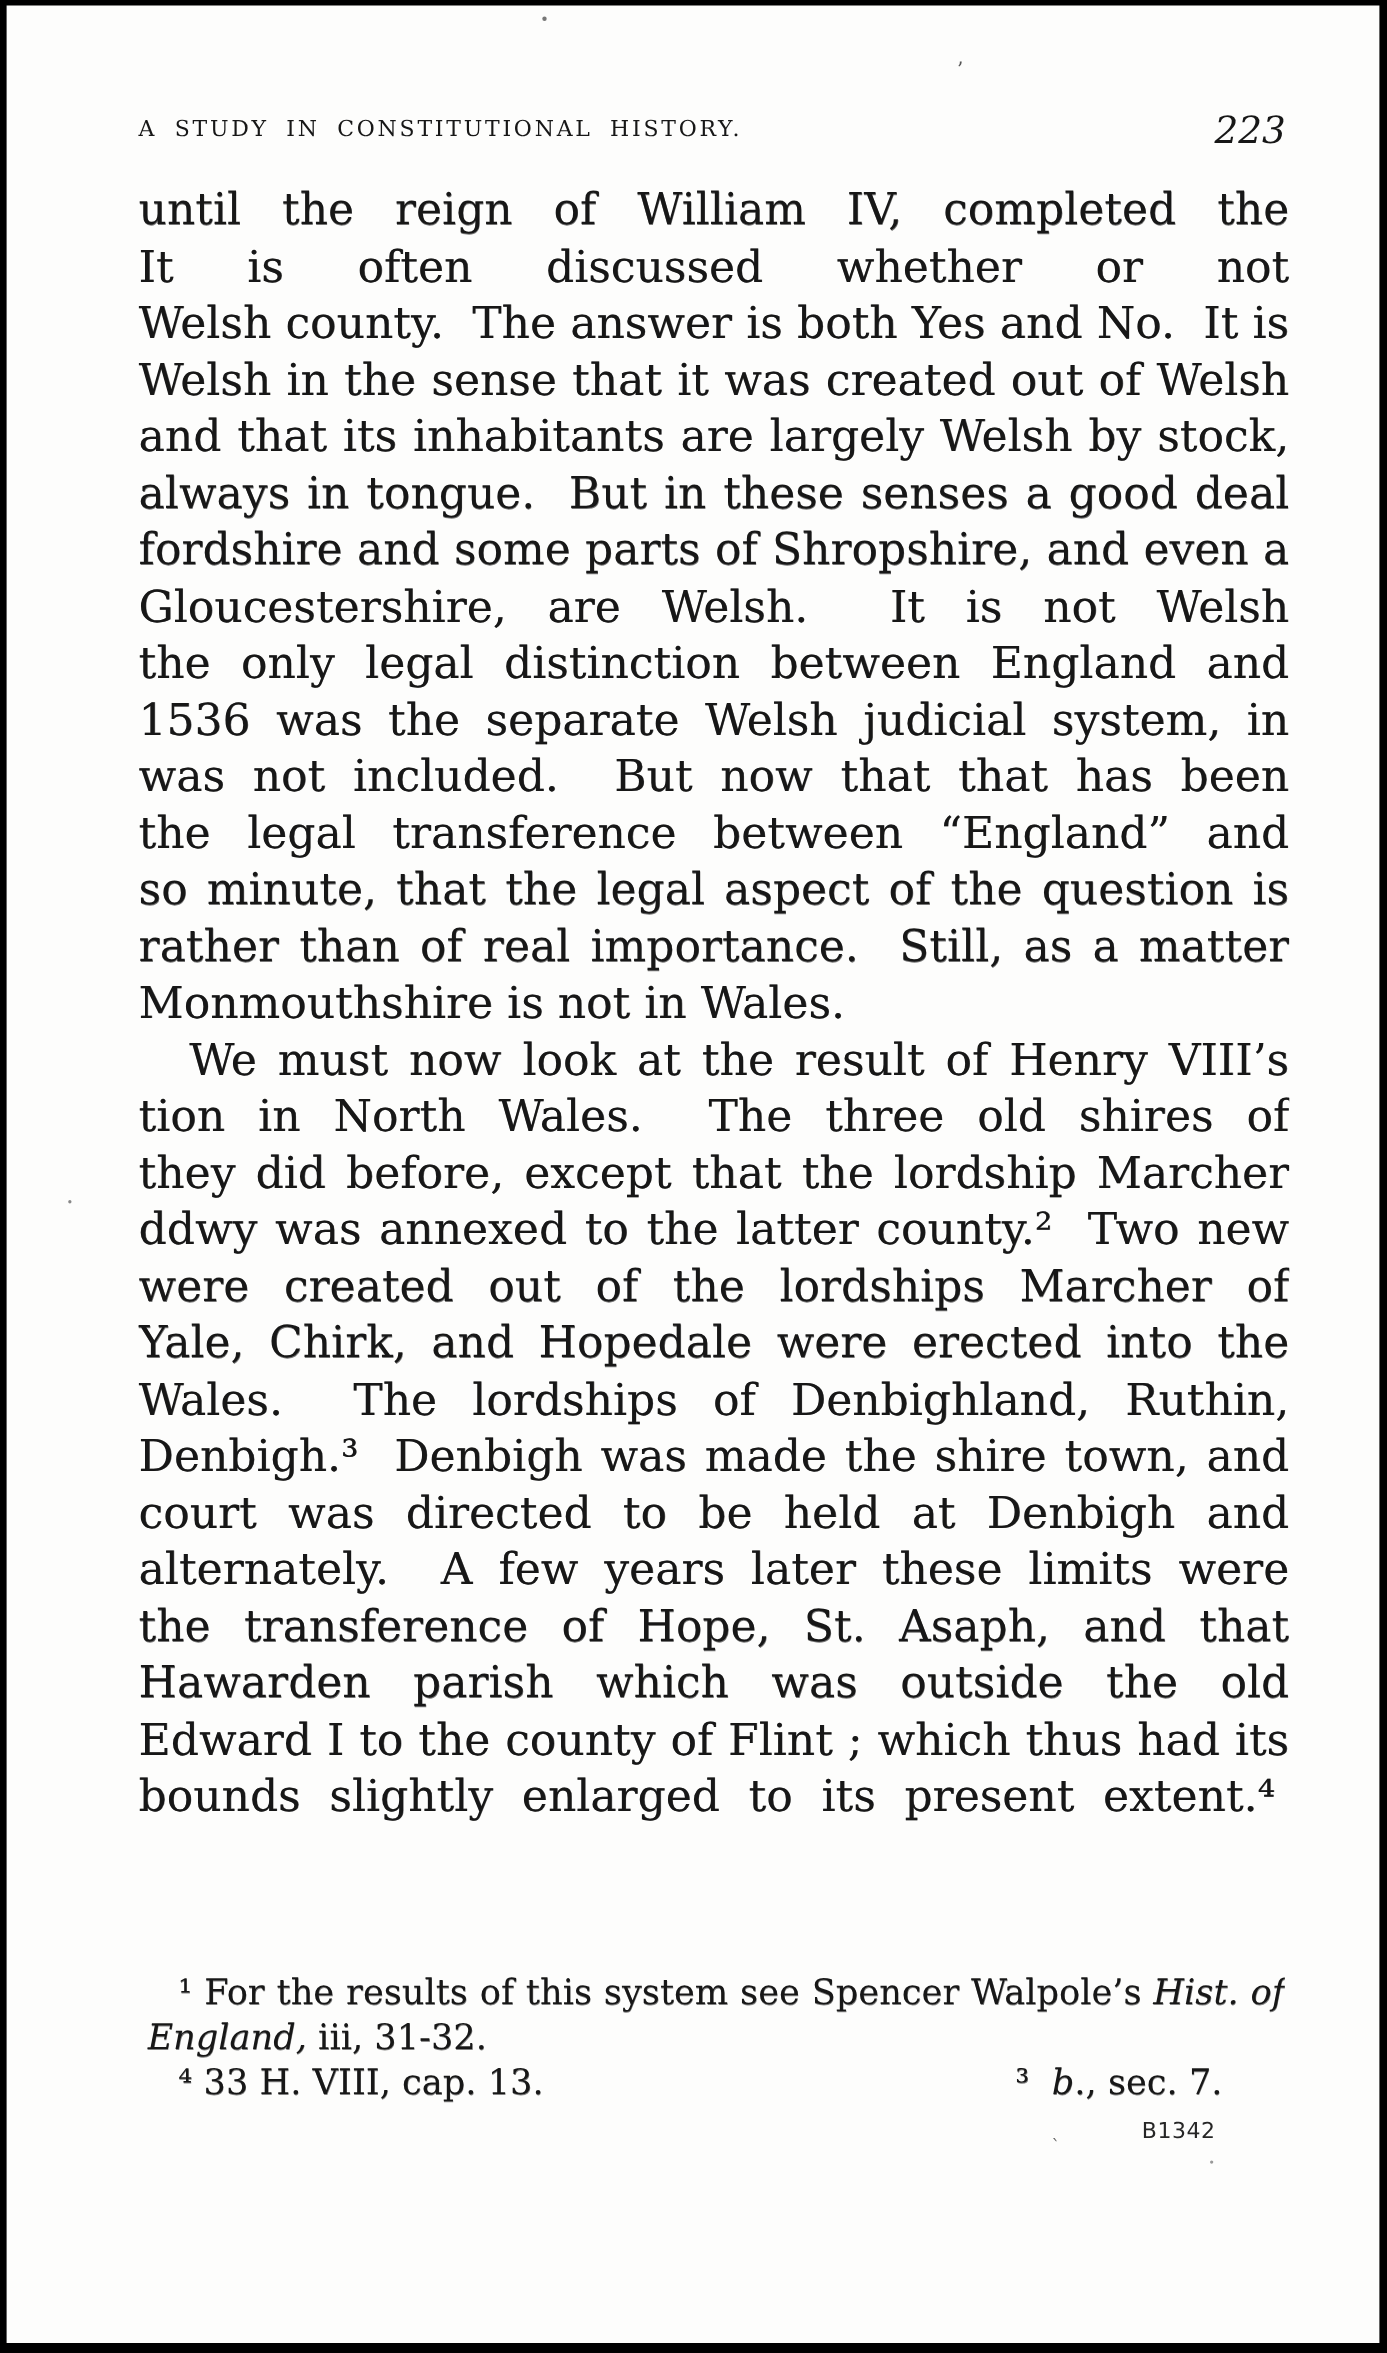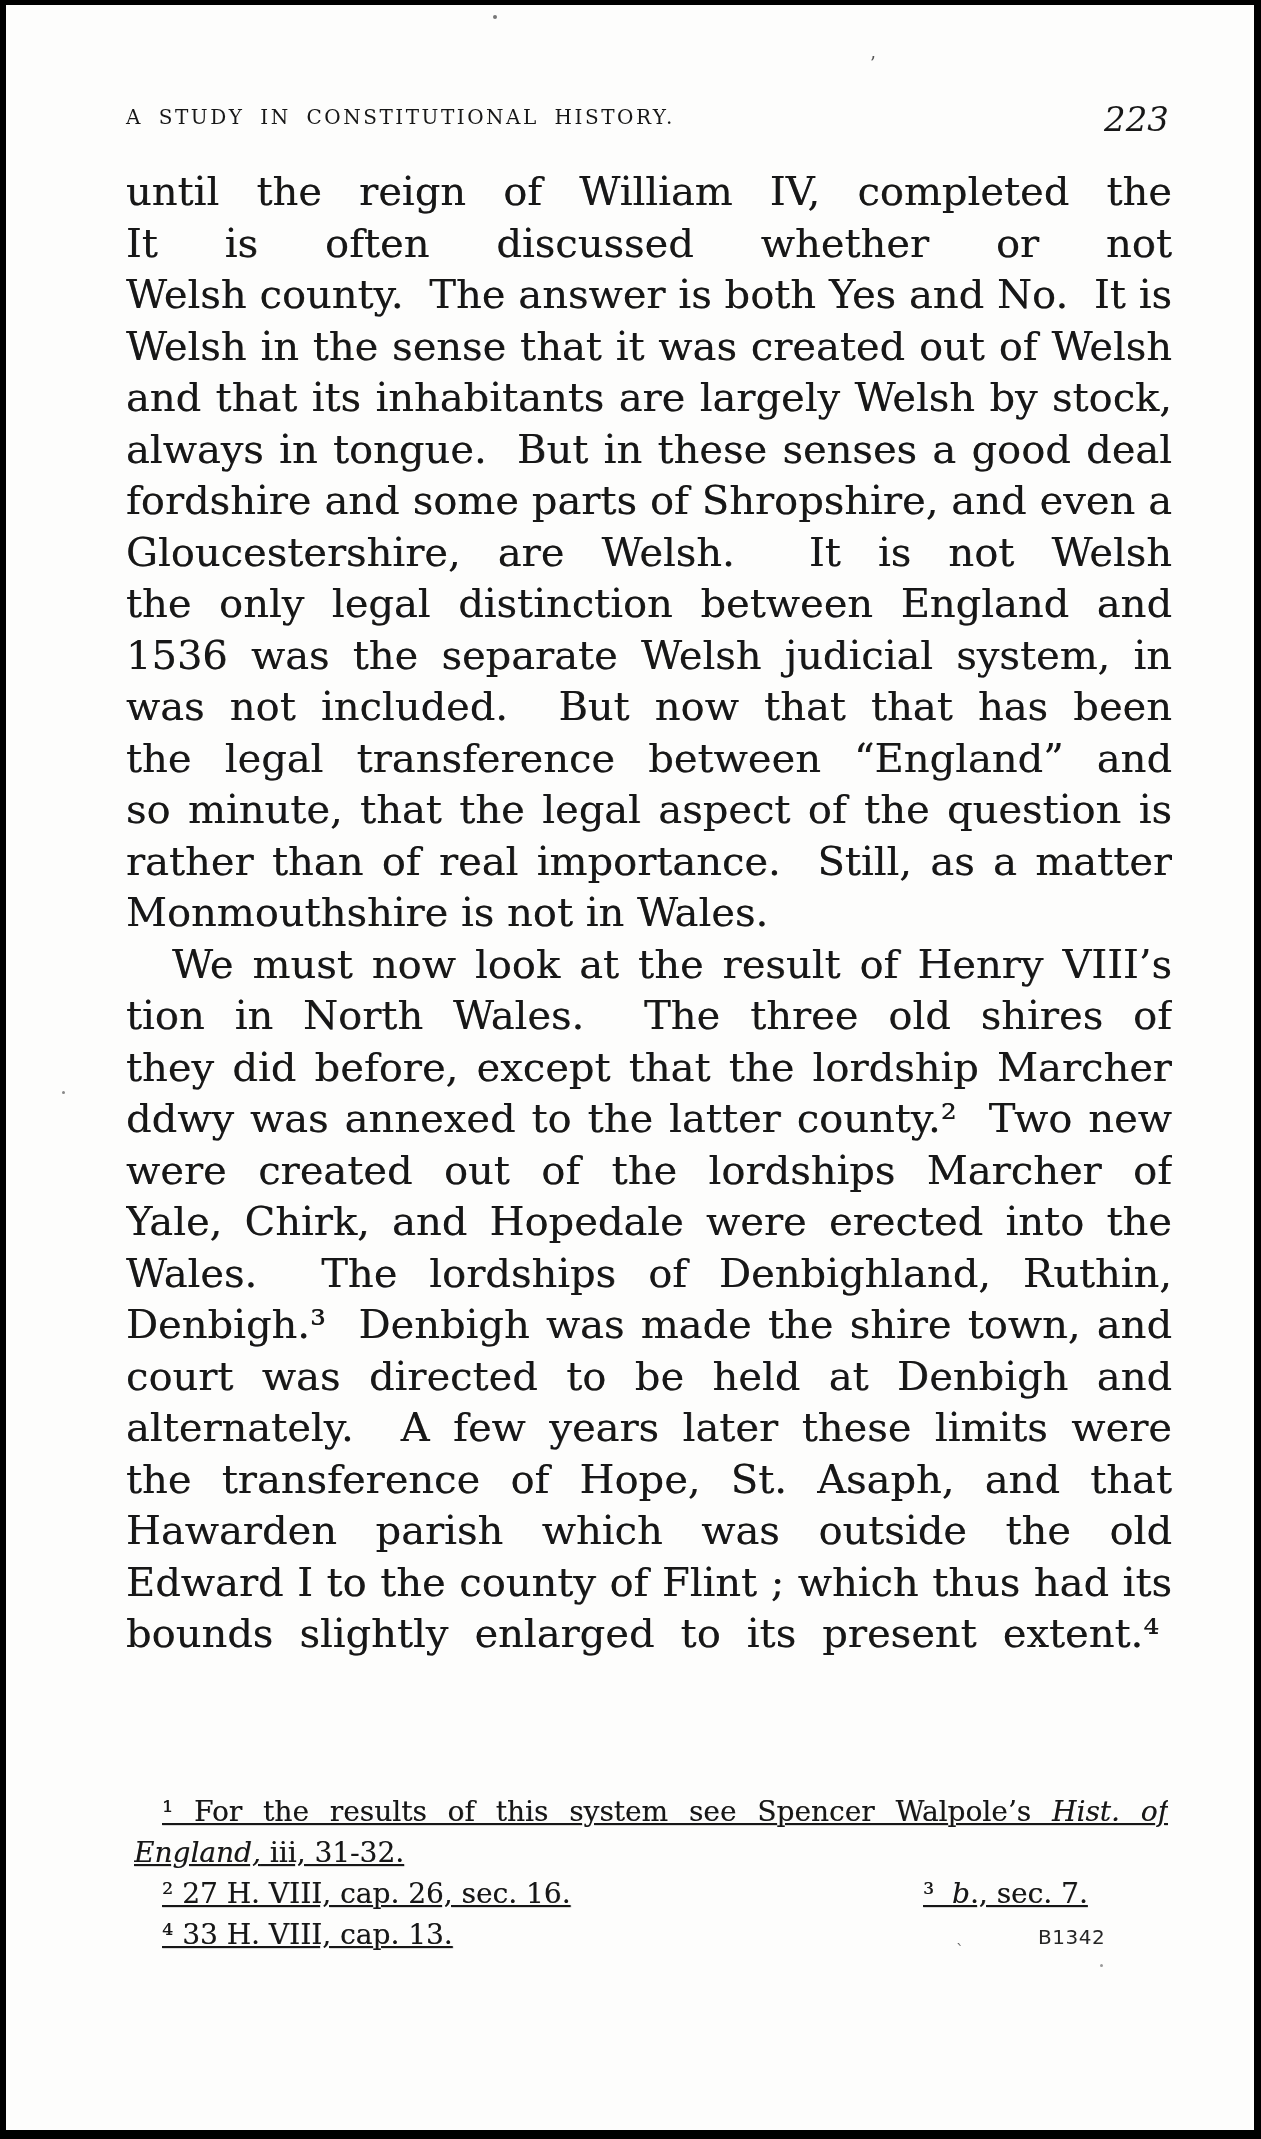--- a/index.html
+++ b/index.html
@@ -69,24 +69,23 @@
   .footnotes {
     position: absolute;
     left: 128px;
     top: 1786px;
     width: 1034px;
     color: var(--ink, #171717);
   }
   .fln {
     height: 41px;
     line-height: 41px;
-    font-size: 28px;
+    font-size: 32px;
     overflow: hidden;
     text-shadow: 0.3px 0.3px 0.4px rgba(10,10,10,0.5);
-    text-decoration: underline;
   }
   .fln em { font-style: italic; }
   .fln.ind { text-indent: 28px; }
   .fln.just { text-align: justify; }
   .fln.just::after { content: ""; display: inline-block; width: 100%; height: 0; }
   .fln.fl-right {
     position: absolute;
     left: 789px;
     top: 82px;
     text-indent: 0;
@@ -150,21 +149,20 @@
       <div class="ln">alternately.&nbsp; A few years later these limits were altered by</div>
       <div class="ln">the transference of Hope, St. Asaph, and that portion of</div>
       <div class="ln">Hawarden parish which was outside the old Flintshire of</div>
       <div class="ln">Edward I to the county of Flint ; which thus had its annexed</div>
       <div class="ln">bounds slightly enlarged to its present extent.⁴&nbsp; Mont-</div>
     </div>
 
   <div class="footnotes">
       <div class="fln ind just"><span>¹ For the results of this system see Spencer Walpole’s </span><em>Hist. of</em></div>
       <div class="fln"><em>England,</em><span> iii, 31-32.</span></div>
-      <div class="fln ind"><span>² 27 H. VIII, cap. 26, sec. 16.</span></div>
       <div class="fln fl-right"><span>³&nbsp; </span><em>b</em><span>., sec. 7.</span></div>
       <div class="fln ind"><span>⁴ 33 H. VIII, cap. 13.</span></div>
     </div>
 
   <div class="stamp">B1342</div>
 
   <div class="speck" style="left:864px; top:50px;">’</div>
   <div class="speck dot" style="left:487px; top:10px;"></div>
   <div class="speck dot" style="left:56px; top:1086px; width:3px; height:3px; background:#888;"></div>
   <div class="speck" style="left:950px; top:1938px; font-size:16px; color:#666;">`</div>

